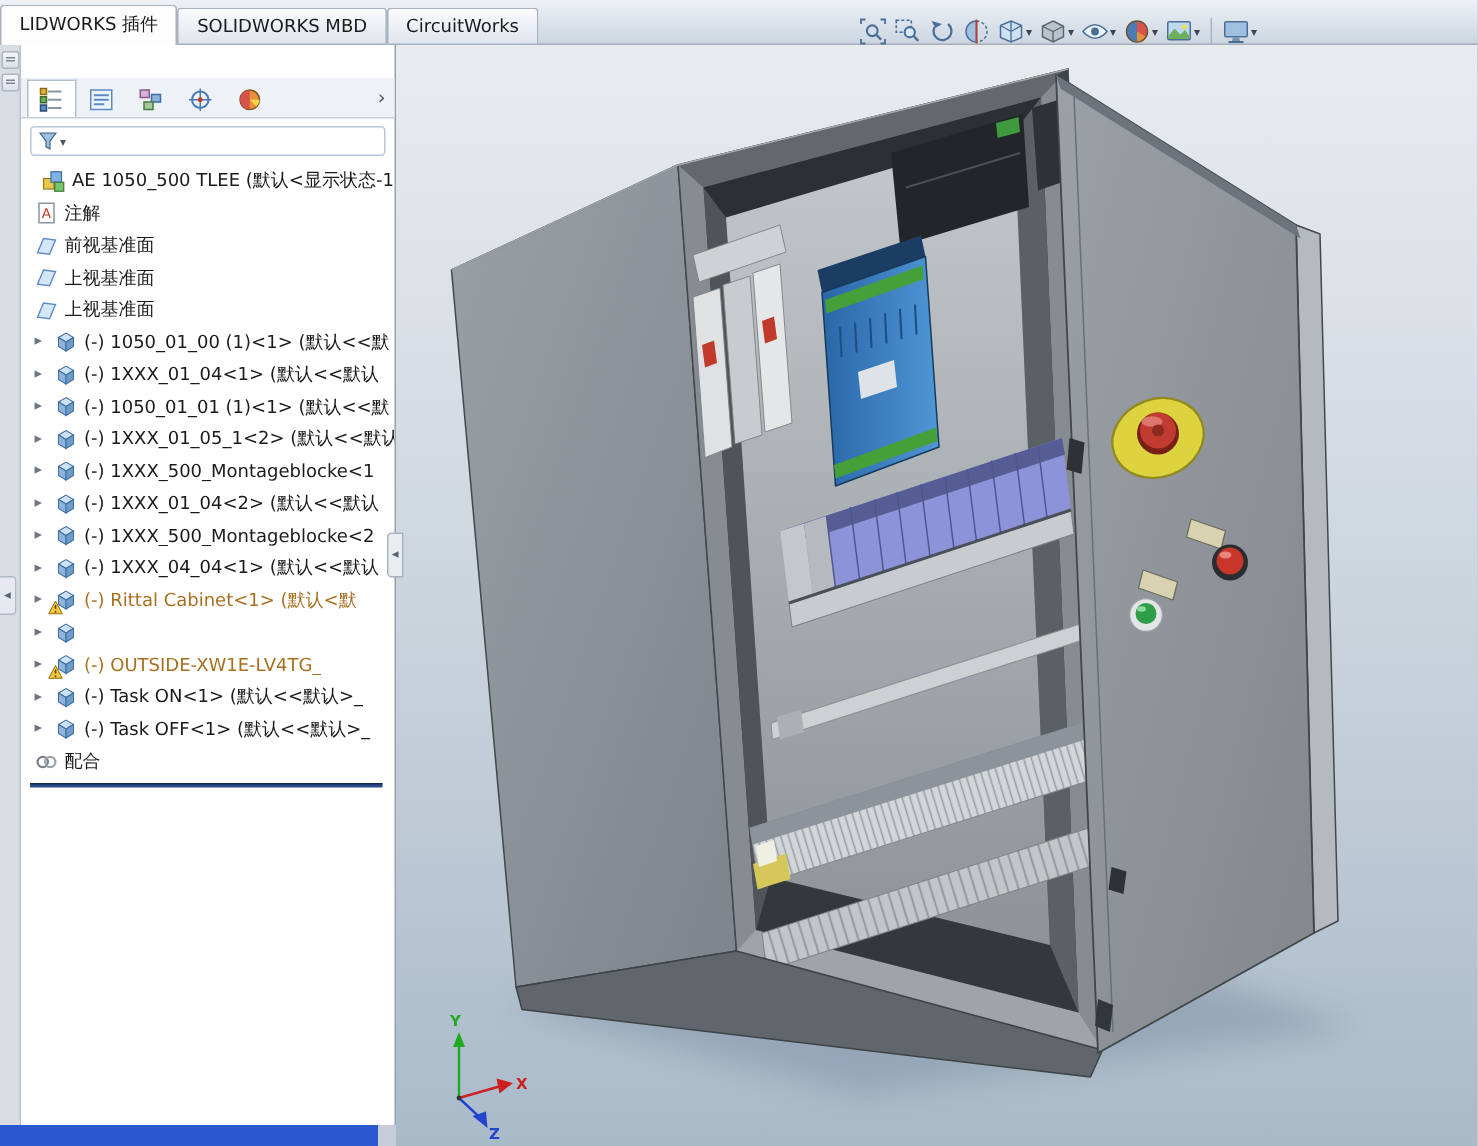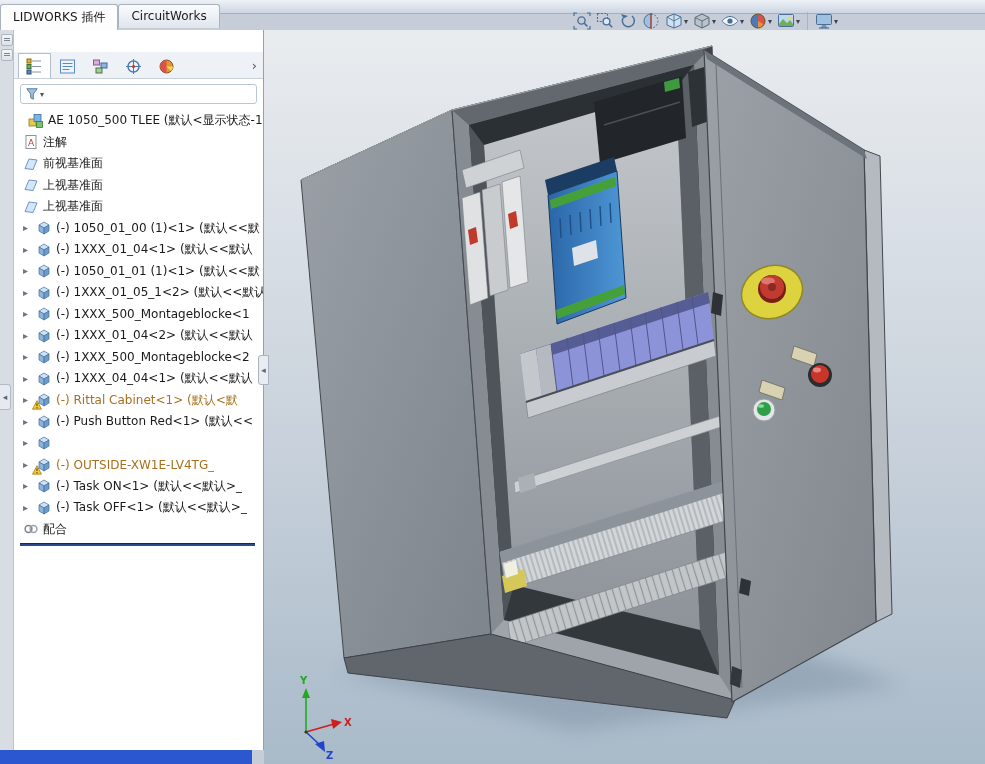--- a/index.html
+++ b/index.html
@@ -1,19 +1,19 @@
 <!DOCTYPE html>
 <html><head>
 <meta charset="utf-8">
 <style>
   *{box-sizing:border-box;margin:0;padding:0}
   html,body{width:985px;height:764px;overflow:hidden}
   body{font-family:"DejaVu Sans","Liberation Sans",sans-serif;font-size:12px;color:#1a1a1a;background:#c6cdd8;position:relative}
   
-  .tabbar{position:absolute;left:0;top:0;width:985px;height:14px;background:linear-gradient(#eef2f7,#ccd5e1);border-bottom:1px solid #a6b0bd;display:flex;align-items:flex-start}
+  .tabbar{position:absolute;left:0;top:0;width:985px;height:30px;background:linear-gradient(#eef2f7,#ccd5e1);border-bottom:1px solid #a6b0bd;display:flex;align-items:center}
   .ctab{margin:4px 0 0 0;padding:4px 12px 5px;border:1px solid #a9b3c0;border-bottom:none;border-radius:3px 3px 0 0;background:linear-gradient(#fafbfd,#dfe5ed);white-space:nowrap;cursor:default}
   .ctab.first{background:#fdfdfe}
   
   .hud{position:absolute;left:572px;top:8px;height:26px;display:flex;align-items:center;gap:3px;z-index:5}
   .hudbtn{display:flex;align-items:center;height:24px;padding:2px 1px;border-radius:2px}
   .hudbtn svg{width:18px;height:18px}
   .caret{font-size:8px;color:#3c4350;margin-left:1px}
   .hudsep{width:1px;height:18px;background:#aab3c0;margin:0 3px}
   
   .lstrip{position:absolute;left:0;top:30px;width:14px;height:720px;background:#d8dde4;border-right:1px solid #bcc3cd}
@@ -159,20 +159,21 @@
     <symbol id="i-warn" viewBox="0 0 12 12">
         <path d="M6 .8L11.4 11H.6z" fill="#f6c83c" stroke="#8a6d00" stroke-width=".8"></path>
         <path d="M6 4v3.2" stroke="#5a4500" stroke-width="1.3"></path>
         <circle cx="6" cy="9.3" r=".8" fill="#5a4500"></circle>
       </symbol>
   </defs>
 </svg>
 
 <div class="tabbar">
   <div class="ctab first">LIDWORKS 插件</div>
+  <div class="ctab">SOLIDWORKS MBD</div>
   <div class="ctab">CircuitWorks</div>
 </div>
 
 <div class="hud">
   <div class="hudbtn">
       <svg>
         <use href="#i-zoomfit"></use>
       </svg>
     </div>
   <div class="hudbtn">
@@ -391,29 +392,20 @@
         <span class="arr"></span>
         <span class="icw">
           <svg class="ic">
             <use href="#i-part"></use>
           </svg>
           <svg class="wic">
             <use href="#i-warn"></use>
           </svg>
         </span>
         <span class="lbl orange">(-) Rittal Cabinet&lt;1&gt; (默认&lt;默</span>
-      </div>
-    <div class="trow">
-        <span class="arr"></span>
-        <span class="icw">
-          <svg class="ic">
-            <use href="#i-part"></use>
-          </svg>
-        </span>
-        <span class="lbl">(-) Push Button Red&lt;1&gt; (默认&lt;&lt;</span>
       </div>
     <div class="trow">
         <span class="arr"></span>
         <span class="icw">
           <svg class="ic">
             <use href="#i-part"></use>
           </svg>
         </span>
       </div>
     <div class="trow">

